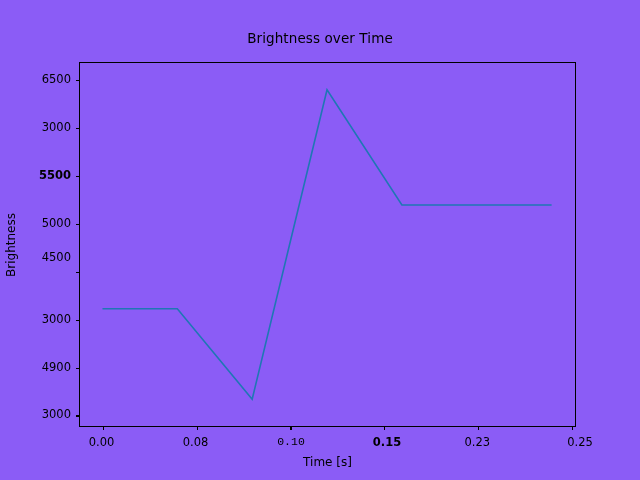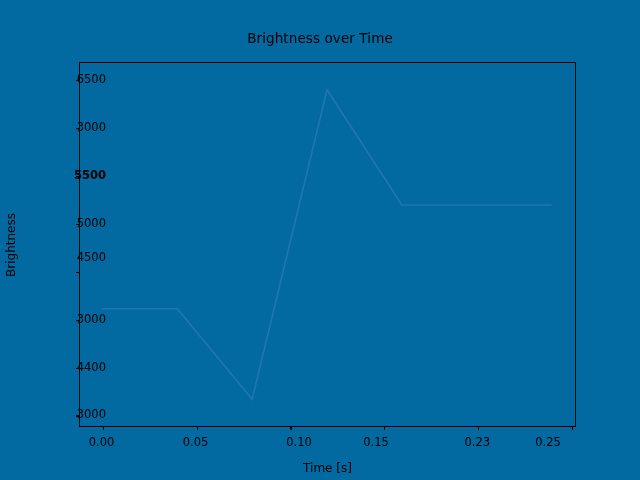--- a/index.html
+++ b/index.html
@@ -10,21 +10,21 @@
   body {
     width: 640px;
     height: 480px;
     font-family: "DejaVu Sans", sans-serif;
     overflow: hidden;
   }
   #figure {
     position: relative;
     width: 640px;
     height: 480px;
-    background: #0369a1;
+    background: #8b5cf6;
   }
   #chart-title {
     position: absolute;
     left: 0;
     top: 30px;
     width: 640px;
     text-align: center;
     font-size: 13.5px;
     color: #000000;
     letter-spacing: 0.1px;
@@ -51,21 +51,20 @@
   }
   .tick-label {
     position: absolute;
     font-size: 11.5px;
     color: #000000;
     white-space: nowrap;
   }
   .ytick-label {
     text-align: right;
     transform: translateY(-50%);
-    padding-left: 35px;
   }
   .xtick-label {
     text-align: left;
     transform: translateX(-50%);
   }
   .tick-mark {
     position: absolute;
     background: #000000;
   }
   .ytick-mark {
@@ -79,21 +78,20 @@
     top: 100%;
   }
   #xlabel {
     position: absolute;
     left: 79px;
     top: 455px;
     width: 497px;
     text-align: center;
     font-size: 12px;
     color: #000000;
-    margin-top: 6px;
   }
   #ylabel {
     position: absolute;
     left: 0px;
     top: 62px;
     height: 365px;
     width: 22px;
     display: flex;
     align-items: center;
     justify-content: center;
@@ -133,26 +131,26 @@
       <div class="tick-mark xtick-mark" style="left: 116.5px;"></div>
       <div class="tick-mark xtick-mark" style="left: 210.45px;"></div>
       <div class="tick-mark xtick-mark" style="left: 304.4px;"></div>
       <div class="tick-mark xtick-mark" style="left: 398.35px;"></div>
       <div class="tick-mark xtick-mark" style="left: 492.3px;"></div>
     </div>
 
   <div id="xlabel">Time [s]</div>
 
 <div class="tick-label ytick-label" style="left: 0px; width: 71px; top: 414.46px;">3000</div>
-    <div class="tick-label ytick-label" style="left: 0px; width: 71px; top: 366.58px;">4400</div>
+    <div class="tick-label ytick-label" style="left: 0px; width: 71px; top: 366.58px;">4900</div>
     <div class="tick-label ytick-label" style="left: 0px; width: 71px; top: 318.71px;">3000</div>
     <div class="tick-label ytick-label" style="left: 0px; width: 71px; top: 257px;">4500</div>
     <div class="tick-label ytick-label" style="left: 0px; width: 71px; top: 222.96px;">5000</div>
     <div class="tick-label ytick-label" style="left: 0px; width: 71px; top: 175.08px; font-weight: bold;">5500</div>
     <div class="tick-label ytick-label" style="left: 0px; width: 71px; top: 127.21px;">3000</div>
     <div class="tick-label ytick-label" style="left: 0px; width: 71px; top: 79.33px;">6500</div>
     <div class="tick-label xtick-label" style="left: 101.55px; top: 435px;">0.00</div>
-    <div class="tick-label xtick-label" style="left: 195.5px; top: 435px;">0.05</div>
-    <div class="tick-label xtick-label" style="left: 299px; top: 435px;">0.10</div>
-    <div class="tick-label xtick-label" style="left: 376px; top: 435px;">0.15</div>
+    <div class="tick-label xtick-label" style="left: 195.5px; top: 435px;">0.08</div>
+    <div class="tick-label xtick-label" style="left: 291px; top: 435px; font-family: Liberation Mono, monospace;">0.10</div>
+    <div class="tick-label xtick-label" style="left: 387px; top: 435px; font-weight: bold;">0.15</div>
     <div class="tick-label xtick-label" style="left: 477.35px; top: 435px;">0.23</div>
-    <div class="tick-label xtick-label" style="left: 548px; top: 435px;">0.25</div>
+    <div class="tick-label xtick-label" style="left: 580px; top: 435px;">0.25</div>
   </div>
 
 </body></html>

